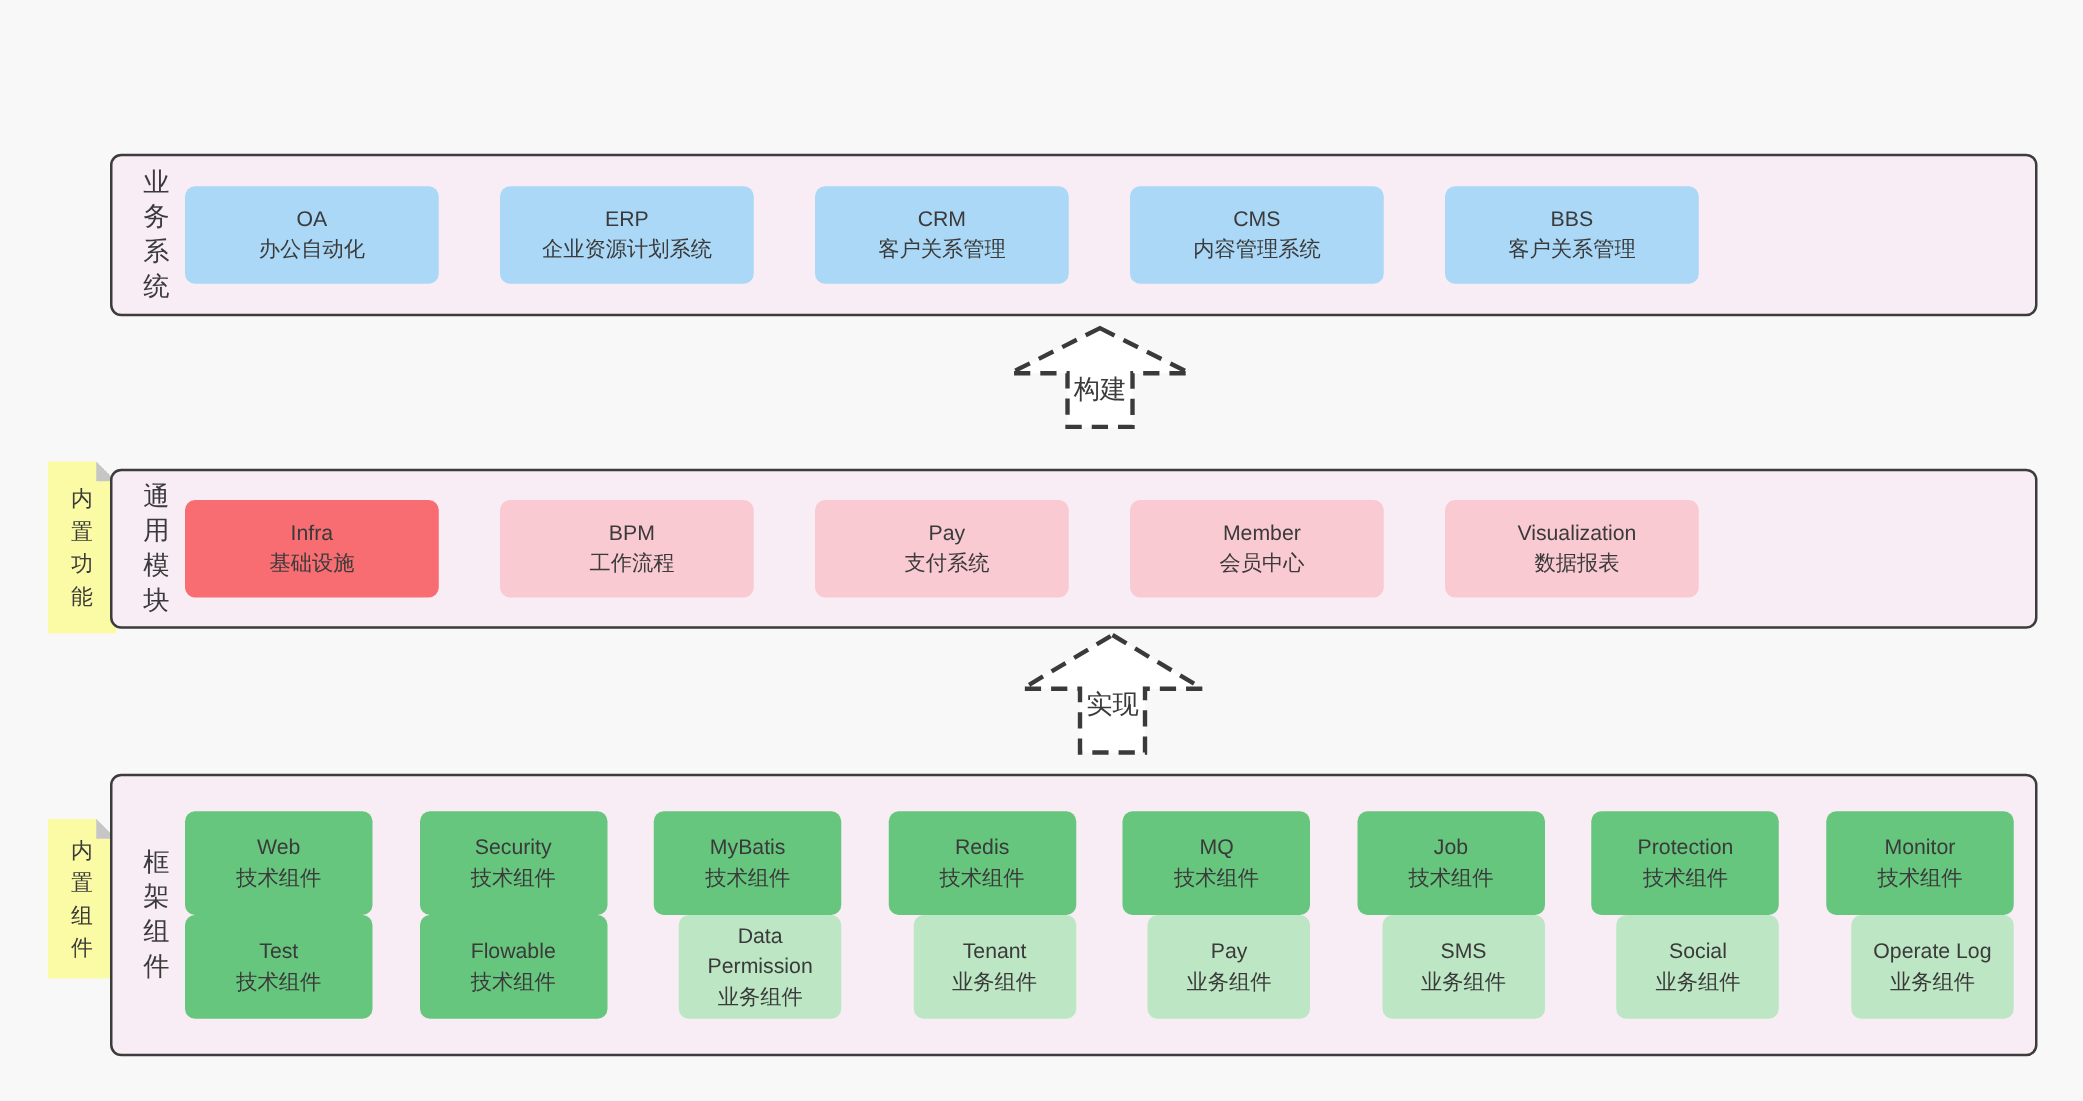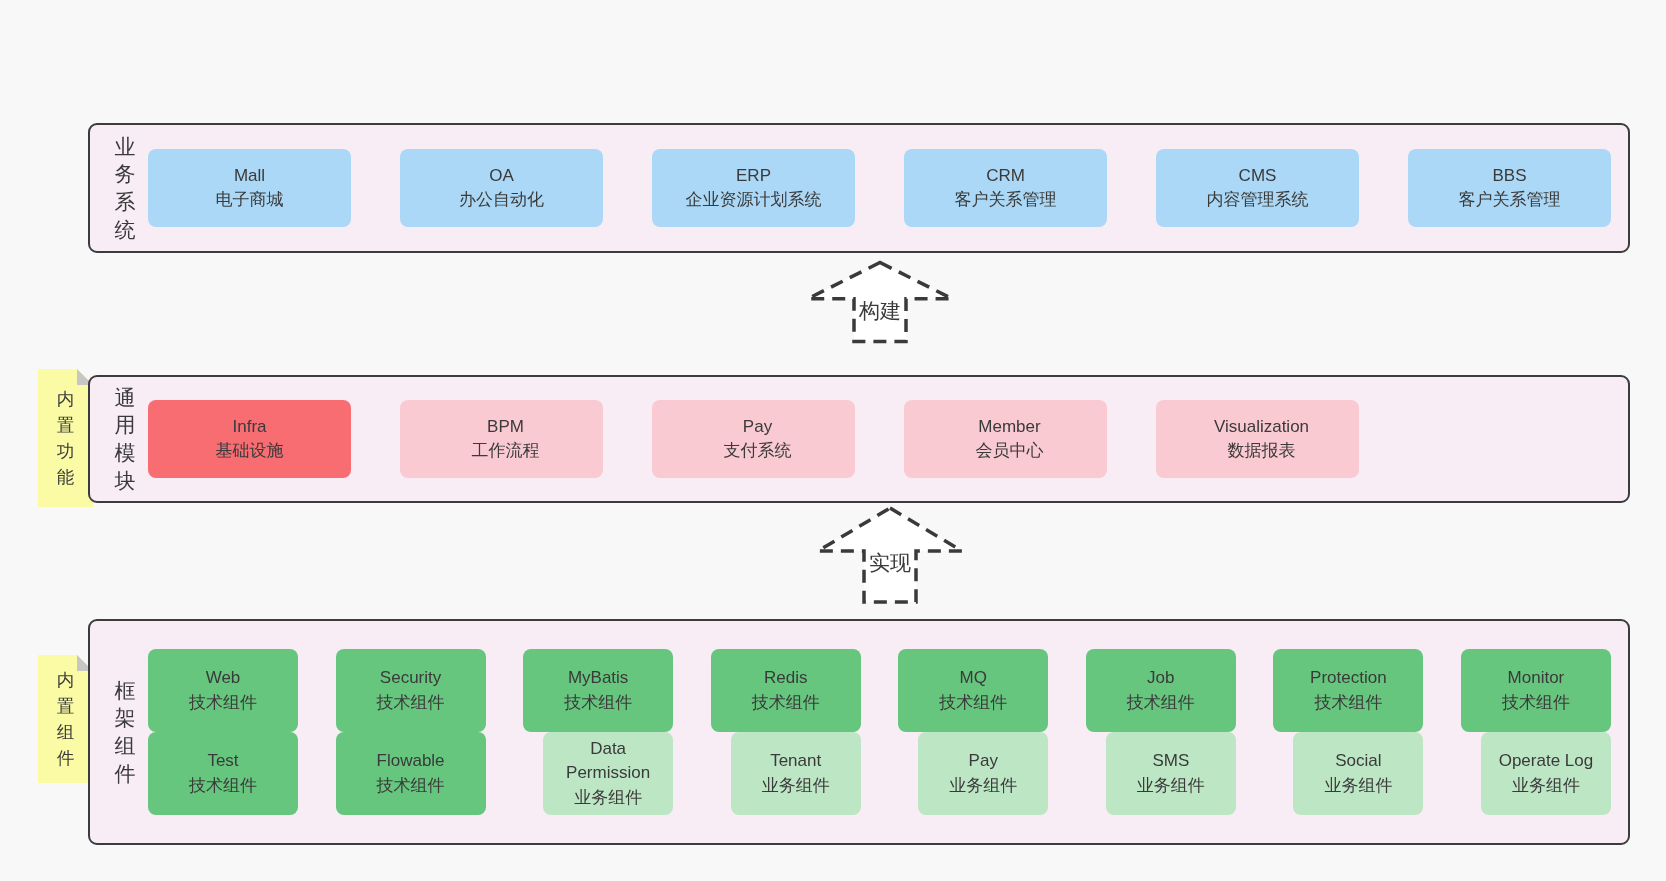--- a/index.html
+++ b/index.html
@@ -71,24 +71,20 @@
     <span class="fold"></span>
   </div>
 
   <section class="band" id="band1">
     <div class="vlabel">业
 务
 系
 统</div>
     <div class="grid cols6">
 
-        <div class="node tone-blue">
-          <div>Mall</div>
-          <div>电子商城</div>
-        </div>
 
         <div class="node tone-blue">
           <div>OA</div>
           <div>办公自动化</div>
         </div>
 
         <div class="node tone-blue">
           <div>ERP</div>
           <div>企业资源计划系统</div>
         </div>

